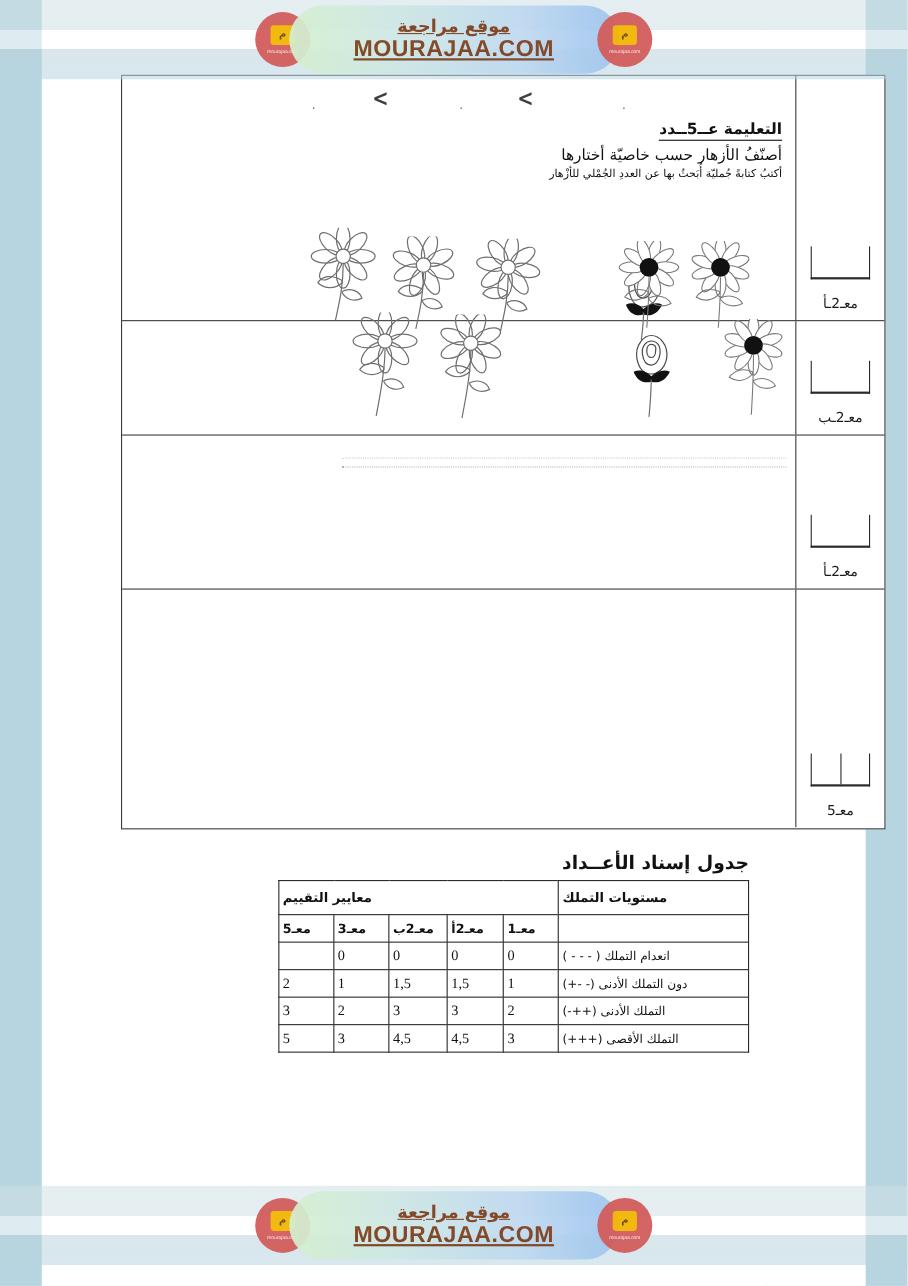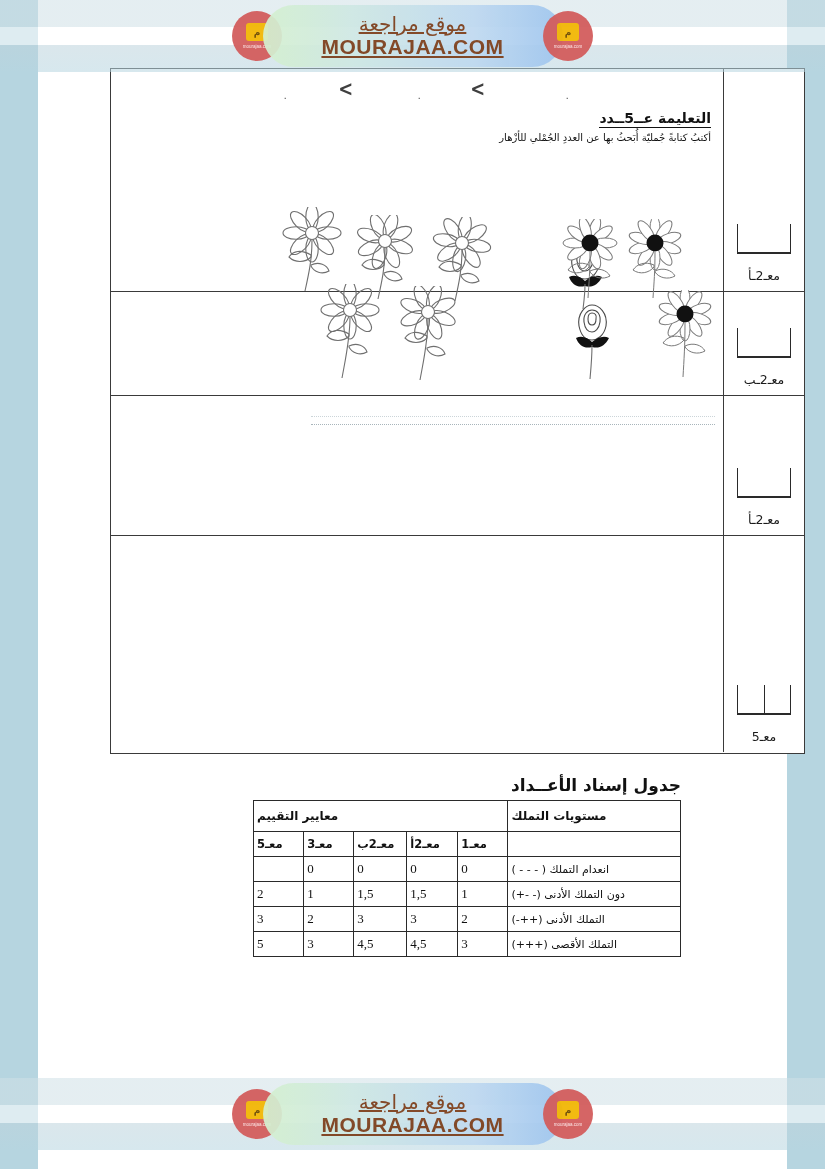--- a/index.html
+++ b/index.html
@@ -29,21 +29,21 @@
     opacity:.55;
   }
   .wm-pill{
     position:relative;width:300px;height:62px;border-radius:31px;
     background:linear-gradient(90deg,#d4f0cf 0%, #cfe8e4 30%, #bfd9f0 70%, #9dc4ee 100%);
     display:flex;flex-direction:column;align-items:center;justify-content:center;
     opacity:.92;
   }
   .wm-l1{
     font-family:"DejaVu Sans", sans-serif;
-    font-size:20px;font-weight:normal;color:#7a3b17;
+    font-size:16px;font-weight:bold;color:#7a3b17;
     text-decoration:underline;line-height:1.05;
     letter-spacing:.5px;
   }
   .wm-l2{
     font-family:"Liberation Sans", sans-serif;
     font-size:21px;font-weight:bold;color:#7a3b17;
     text-decoration:underline;letter-spacing:.5px;line-height:1.1;
   }
   .wm-logo{
     position:absolute;width:50px;height:50px;border-radius:50%;
@@ -180,20 +180,21 @@
         <div class="marks">
           <span class="mk dot" style="right:4px;top:14px;">.</span>
           <span class="mk ang" style="right:86px;top:2px;">&gt;</span>
           <span class="mk dot" style="right:152px;top:14px;">.</span>
           <span class="mk ang" style="right:218px;top:2px;">&gt;</span>
           <span class="mk dot" style="right:286px;top:14px;">.</span>
         </div>
 
         <div class="instr">
           <div class="instr-title">التعليمة عــ5ــدد</div>
+          <div class="instr-l1">أصنّفُ الأزهار حسب خاصيّة أختارها</div>
           <div class="instr-l2">أكتبُ كتابةً جُمليّة أُبَحثُ بها عن العددِ الجُمْلي للأزْهار</div>
         </div>
 
         <svg class="flower" style="right:378px;top:138px;" width="66" height="85" viewBox="0 0 66 85">
           <g fill="none" stroke="#6f6f6f" stroke-width="1.1">
             <g transform="translate(33,26)">
               <g id="d1p">
                   <ellipse cx="0" cy="-16" rx="6.2" ry="13" transform="rotate(0)"></ellipse>
                 </g>
               <ellipse cx="0" cy="-16" rx="6.2" ry="13" transform="rotate(45)"></ellipse>

